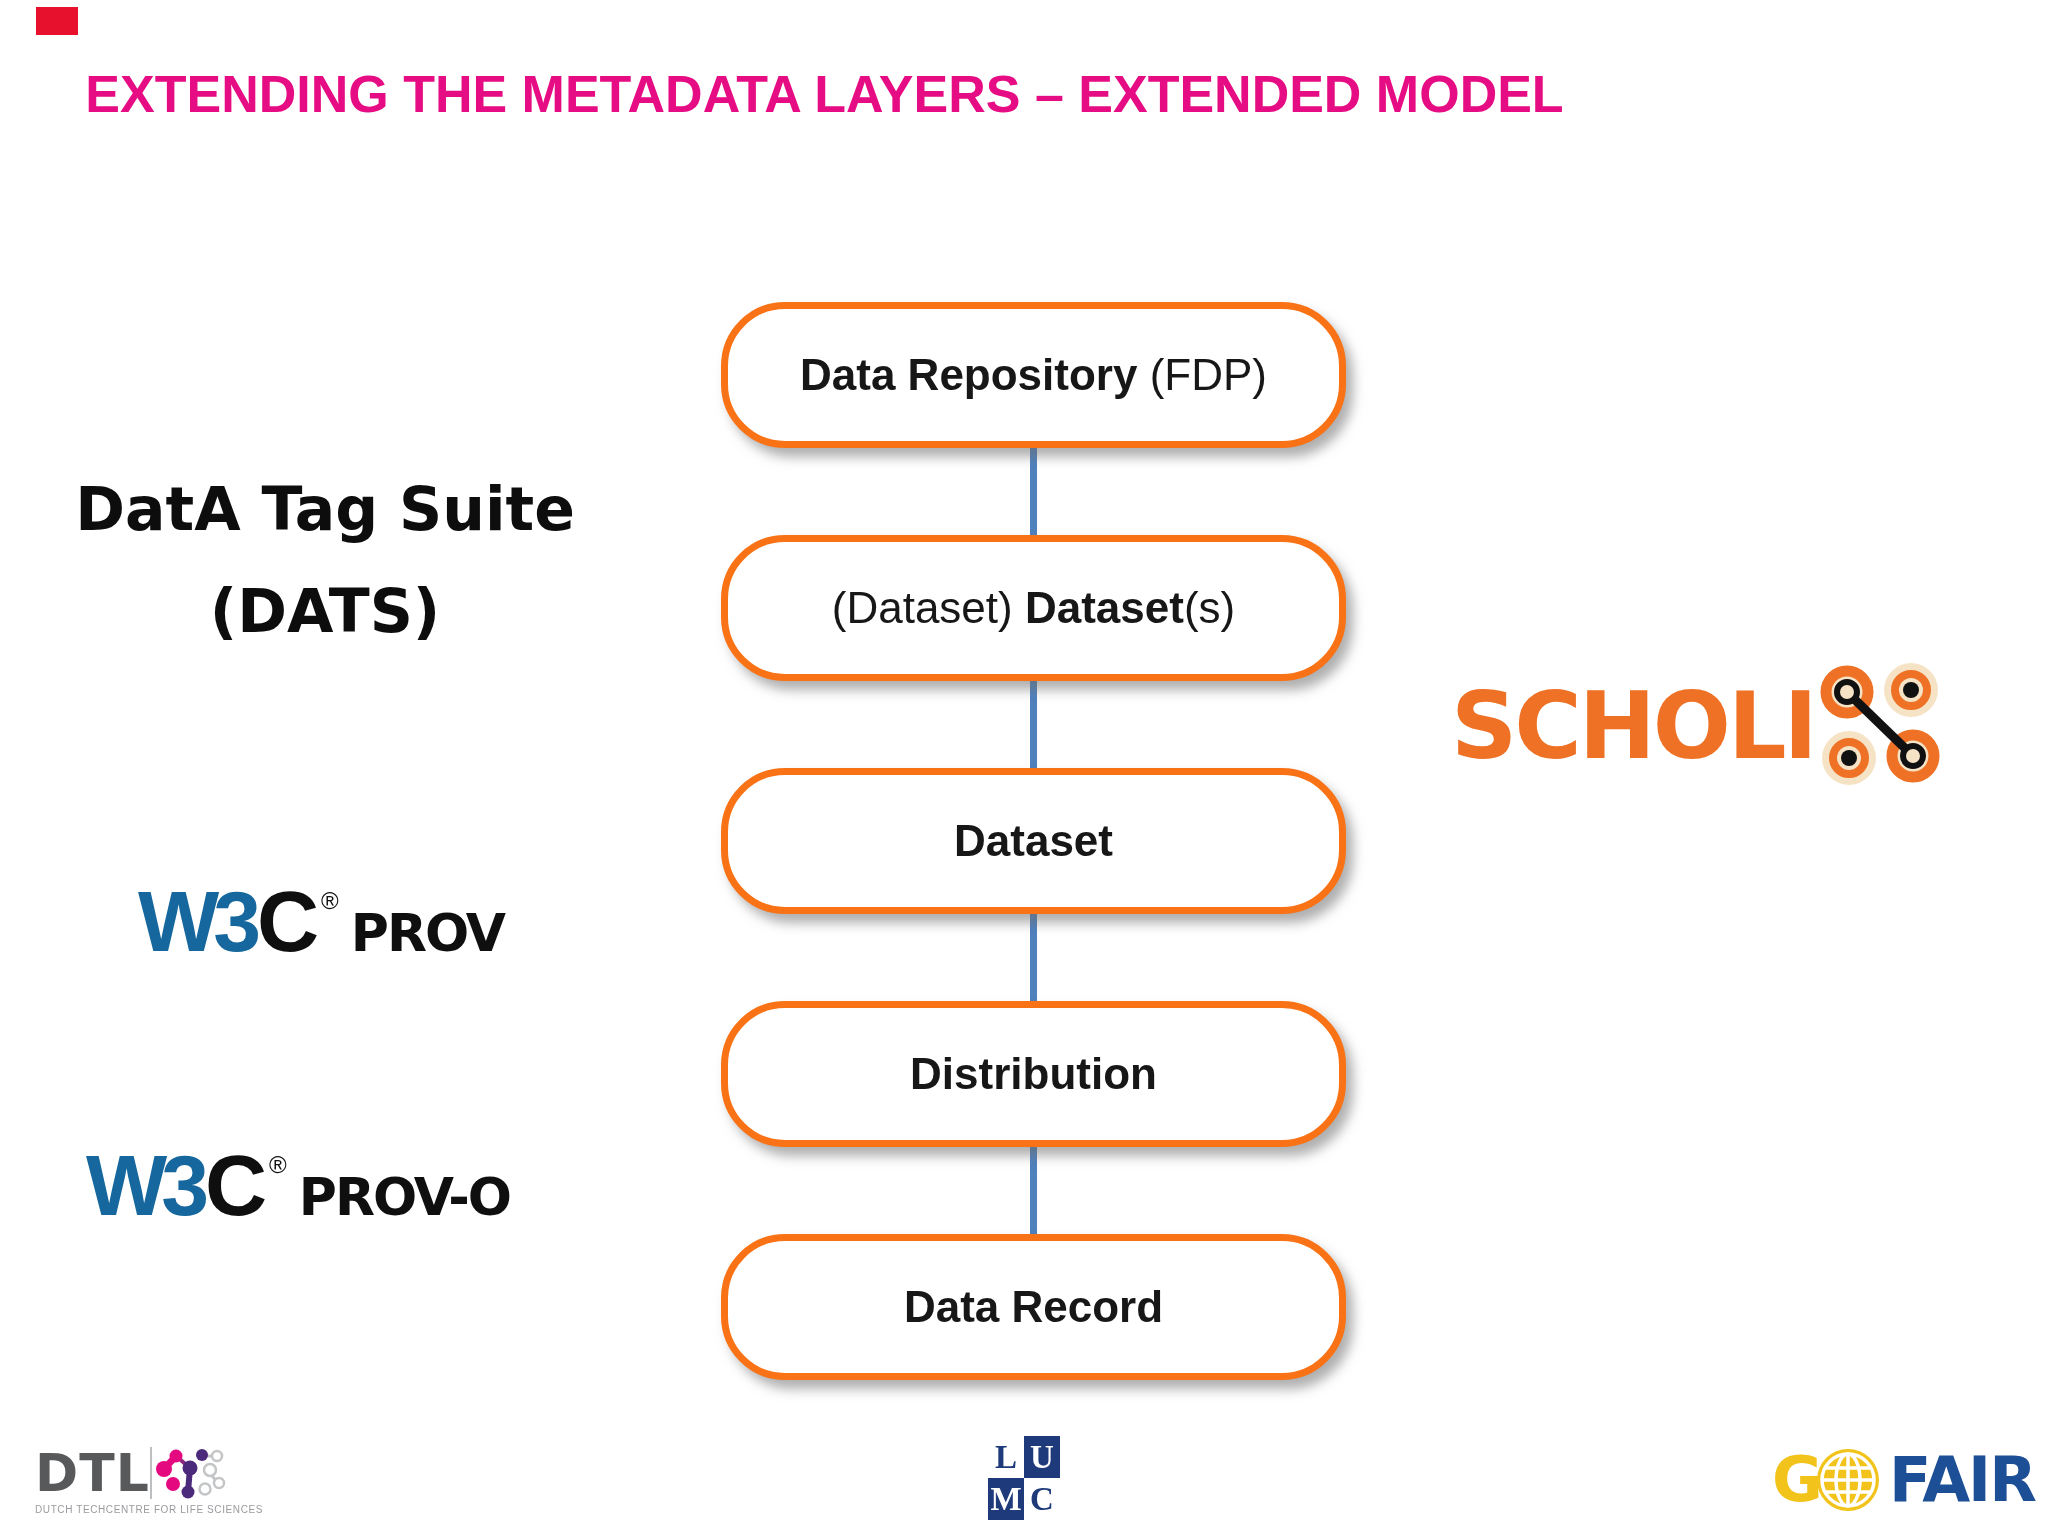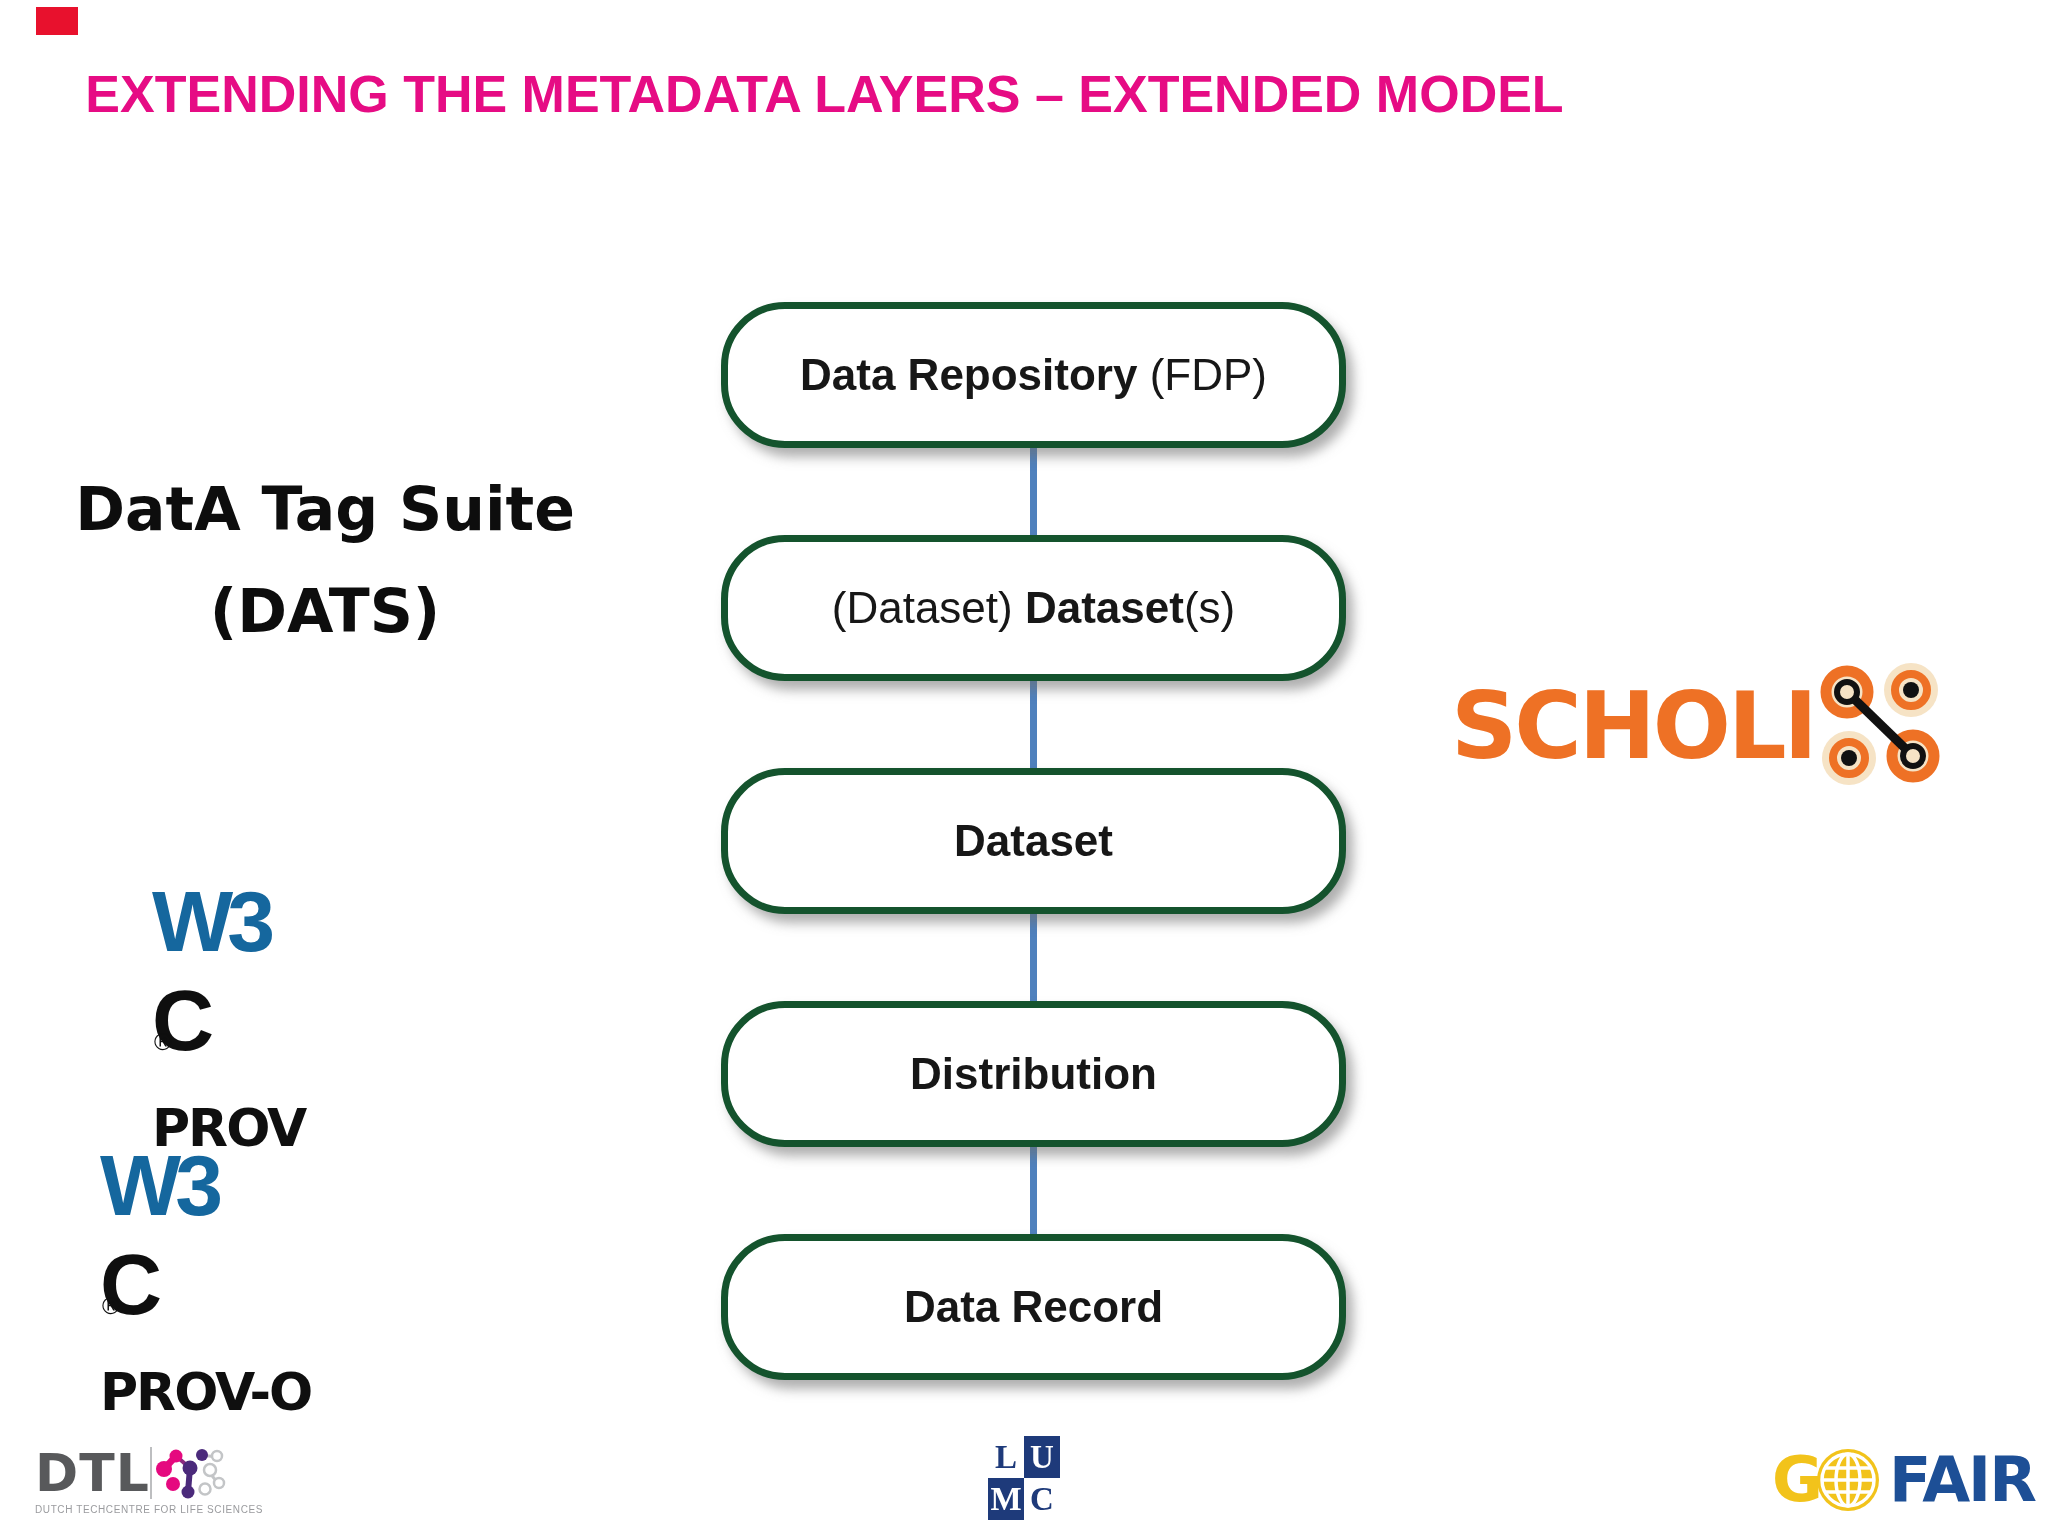--- a/index.html
+++ b/index.html
@@ -16,39 +16,39 @@
     font-size:52px;font-weight:bold;color:#e60c84;letter-spacing:0px;white-space:nowrap;
   }
 
   
   .connector{
     position:absolute;left:1030px;top:380px;width:7px;height:930px;
     background:#4f81bd;z-index:0;
   }
   .node{
     position:absolute;left:721px;width:625px;height:146px;box-sizing:border-box;
-    background:#ffffff;border:7px solid #14532d;border-radius:64px;
+    background:#ffffff;border:7px solid #f97316;border-radius:64px;
     box-shadow:7px 9px 12px rgba(110,110,110,0.55);
     display:flex;align-items:center;justify-content:center;
     font-size:44px;color:#171717;z-index:1;white-space:nowrap;
   }
   .node .seg{white-space:pre;}
   .node .b{font-weight:bold;}
   .n1{top:302px;} .n2{top:535px;} .n3{top:768px;} .n4{top:1001px;} .n5{top:1234px;}
 
   
   .dats{
     position:absolute;left:25px;top:458px;width:600px;text-align:center;
     font-family:"DejaVu Sans",sans-serif;font-weight:bold;font-size:60px;
     color:#0d0d0d;line-height:102px;
   }
   .dats div{white-space:nowrap;}
 
   
-  .w3c-row{position:absolute;display:flex;align-items:baseline;white-space:nowrap;flex-direction:column;}
+  .w3c-row{position:absolute;display:flex;align-items:baseline;white-space:nowrap;}
   .w3c-prov{left:138px;top:872px;}
   .w3c-provo{left:86px;top:1136px;}
   .w3{font-weight:bold;font-size:86px;color:#15679e;letter-spacing:-6px;}
   .w3c-c{font-weight:bold;font-size:86px;color:#0f0f0f;margin-left:2px;}
   .w3c-reg{font-size:24px;color:#0f0f0f;position:relative;top:-42px;left:2px;}
   .prov-name{
     font-family:"DejaVu Sans",sans-serif;font-weight:bold;font-size:52px;
     color:#0f0f0f;margin-left:14px;letter-spacing:-2px;
   }
 

